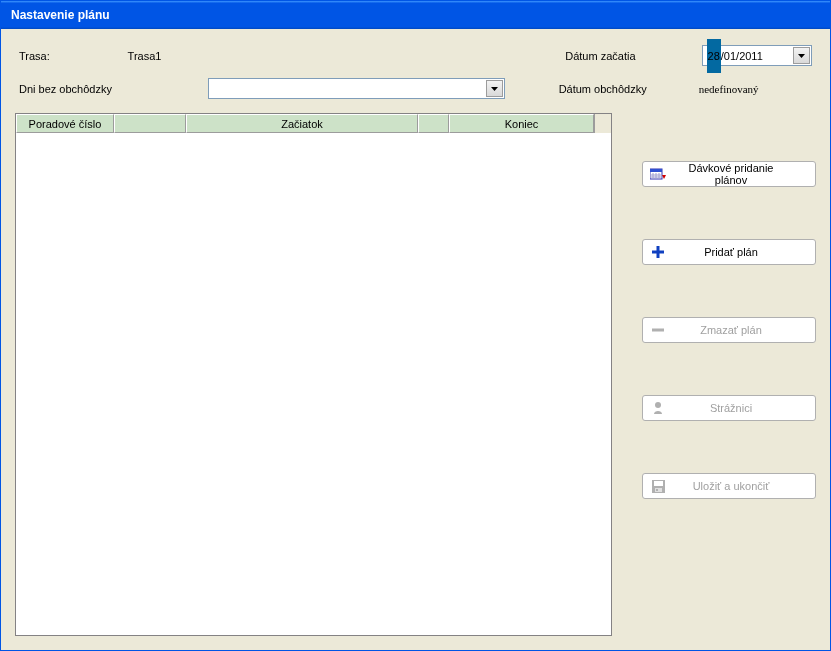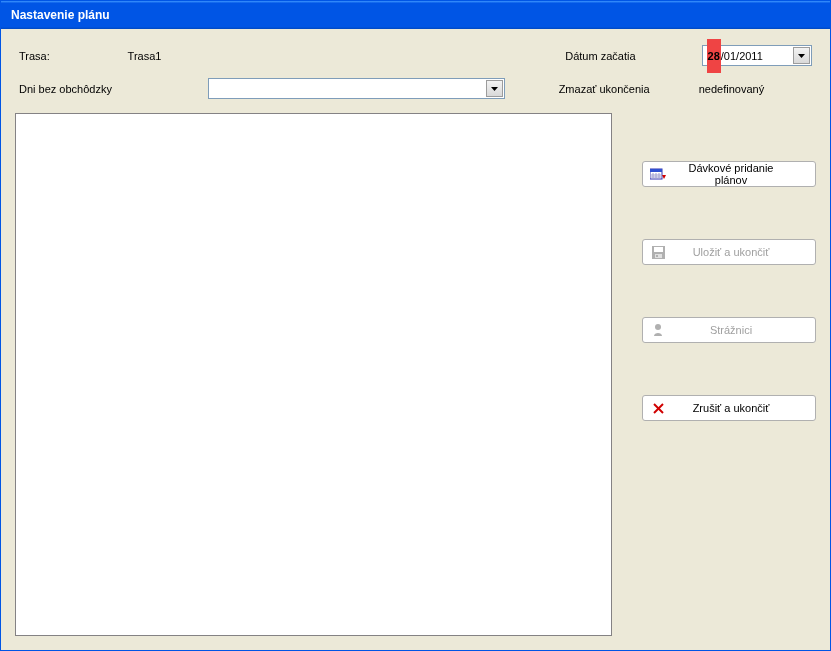--- a/index.html
+++ b/index.html
@@ -55,37 +55,36 @@
       width: 17px;
       height: 17px;
       background: linear-gradient(#f3f3f3,#d9d9d9);
       border: 1px solid #9c9c9c;
       display: flex;
       align-items: center;
       justify-content: center;
     }
     .combo-btn svg { width: 7px; height: 4px; }
     .label-right { width: 124px; margin-left: 22px; }
-    .value-right { width: 130px; }
+    .value-right { width: 130px; font-family: Liberation Serif, serif; }
     .date-box {
       width: 130px;
       height: 21px;
       background: #fff;
       border: 1px solid #7f9db9;
       display: flex;
       align-items: center;
       padding-left: 4px;
       padding-right: 1px;
       justify-content: space-between;
     }
     .date-sel {
-      background: #ef4444;
+      background: #0369a1;
       color: #000;
       padding: 11px 1px;
-      font-weight: bold;
     }
     .date-text { display: flex; align-items: center; }
     .main-area {
       flex: 1;
       display: flex;
       gap: 10px;
       min-height: 0;
     }
     .table-wrap {
       flex: 1;
@@ -192,29 +191,37 @@
     <div class="form-row" style="margin-bottom:4px;">
       <div style="width:180px">Dni bez obchôdzky</div>
       <div class="combo">
         <span style="flex:1;padding-left:4px;"></span>
         <span class="combo-btn">
           <svg viewBox="0 0 7 4">
               <polygon points="0,0 7,0 3.5,4" fill="#000"></polygon>
             </svg>
         </span>
       </div>
-      <div class="label-right">Zmazať ukončenia</div>
+      <div class="label-right">Dátum obchôdzky</div>
       <div class="value-right">nedefinovaný</div>
     </div>
 
   </div>
 
   <div class="main-area">
 
     <div class="table-wrap">
+      <div class="table-head">
+        <div class="th">Poradové číslo</div>
+        <div class="th"></div>
+        <div class="th">Začiatok</div>
+        <div class="th"></div>
+        <div class="th">Koniec</div>
+        <div class="th-blank-end"></div>
+      </div>
       <div class="table-body"></div>
     </div>
 
     <div class="sidebar">
 
       <div class="btn">
         <span class="btn-icon">
           <svg width="16" height="14" viewBox="0 0 16 14">
             <rect x="0" y="2" width="12" height="10" fill="#fff" stroke="#3030b0"></rect>
             <rect x="0" y="2" width="12" height="3" fill="#3050d0"></rect>
@@ -222,51 +229,59 @@
             <line x1="6" y1="6" x2="6" y2="12" stroke="#a0a0d0"></line>
             <line x1="9" y1="6" x2="9" y2="12" stroke="#a0a0d0"></line>
             <line x1="0" y1="8" x2="12" y2="8" stroke="#a0a0d0"></line>
             <line x1="0" y1="10" x2="12" y2="10" stroke="#a0a0d0"></line>
             <polygon points="12,8 16,8 14,12" fill="#d00000"></polygon>
           </svg>
         </span>
         <span class="btn-label">Dávkové pridanie plánov</span>
       </div>
 
-
+      <div class="btn">
+        <span class="btn-icon">
+          <svg width="12" height="12" viewBox="0 0 12 12">
+            <rect x="4.5" y="0" width="3" height="12" fill="#1040c0"></rect>
+            <rect x="0" y="4.5" width="12" height="3" fill="#1040c0"></rect>
+          </svg>
+        </span>
+        <span class="btn-label">Pridať plán</span>
+      </div>
+
+      <div class="btn disabled">
+        <span class="btn-icon">
+          <svg width="12" height="12" viewBox="0 0 12 12">
+            <rect x="0" y="4.5" width="12" height="3" fill="#b0b0b0"></rect>
+          </svg>
+        </span>
+        <span class="btn-label">Zmazať plán</span>
+      </div>
+
+      <div class="btn disabled">
+        <span class="btn-icon">
+          <svg width="12" height="14" viewBox="0 0 12 14">
+            <circle cx="6" cy="4" r="3" fill="#b0b0b0"></circle>
+            <path d="M2 13 C2 9 10 9 10 13 Z" fill="#b0b0b0"></path>
+          </svg>
+        </span>
+        <span class="btn-label">Strážnici</span>
+      </div>
 
       <div class="btn disabled">
         <span class="btn-icon">
           <svg width="13" height="13" viewBox="0 0 13 13">
             <rect x="0" y="0" width="13" height="13" fill="#b0b0b0"></rect>
             <rect x="2" y="1" width="9" height="5" fill="#fff"></rect>
             <rect x="3" y="8" width="7" height="4" fill="#e0e0e0"></rect>
             <rect x="4" y="9" width="2" height="2" fill="#b0b0b0"></rect>
           </svg>
         </span>
         <span class="btn-label">Uložiť a ukončiť</span>
       </div>
 
-      <div class="btn disabled">
-        <span class="btn-icon">
-          <svg width="12" height="14" viewBox="0 0 12 14">
-            <circle cx="6" cy="4" r="3" fill="#b0b0b0"></circle>
-            <path d="M2 13 C2 9 10 9 10 13 Z" fill="#b0b0b0"></path>
-          </svg>
-        </span>
-        <span class="btn-label">Strážnici</span>
-      </div>
-
-      <div class="btn">
-        <span class="btn-icon">
-          <svg width="11" height="11" viewBox="0 0 11 11">
-            <line x1="1" y1="1" x2="10" y2="10" stroke="#d00000" stroke-width="2"></line>
-            <line x1="10" y1="1" x2="1" y2="10" stroke="#d00000" stroke-width="2"></line>
-          </svg>
-        </span>
-        <span class="btn-label">Zrušiť a ukončiť</span>
-      </div>
 
     </div>
 
   </div>
 
 </div>
 
 </body></html>

